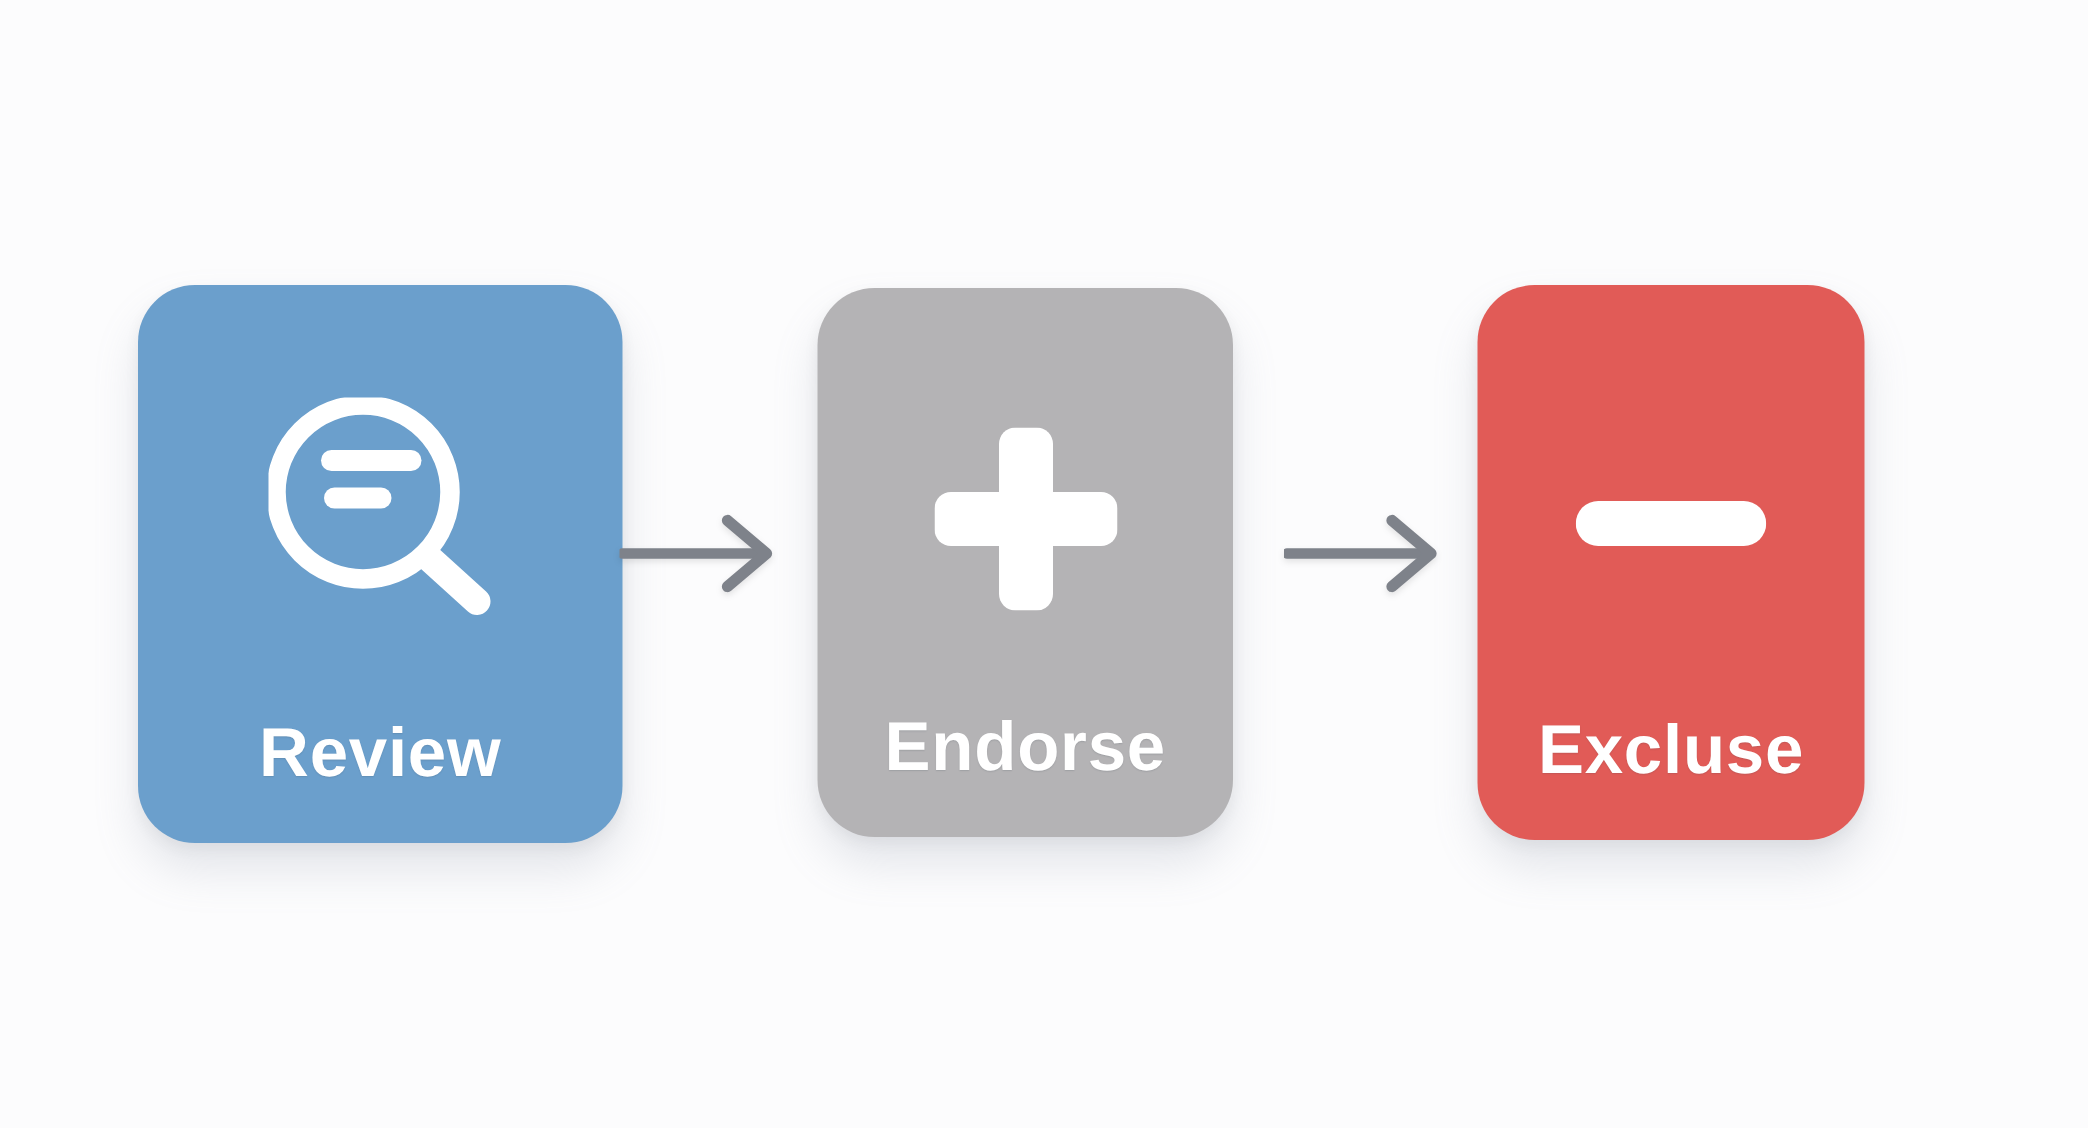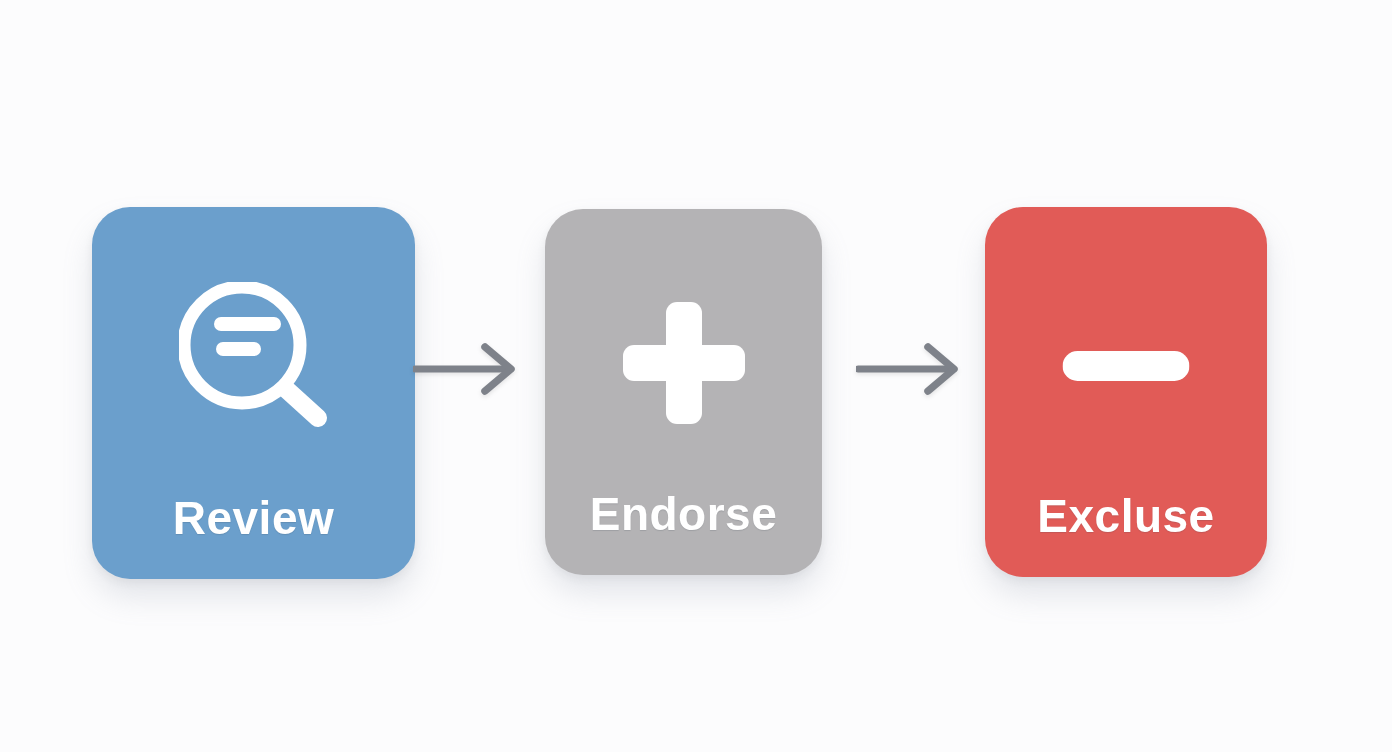--- a/index.html
+++ b/index.html
@@ -12,25 +12,24 @@
     position: relative;
     width: 1392px;
     height: 752px;
     overflow: hidden;
     background: #fcfcfd;
   }
   .card {
     position: absolute;
     border-radius: 38px;
     box-shadow: 0 18px 30px rgba(130, 142, 160, 0.20), 0 4px 10px rgba(0,0,0,0.06);
-    margin-top: 17px;
   }
   .card-review  { left: 92px;  top: 190px; width: 323px; height: 372px; }
   .card-endorse { left: 545px; top: 192px; width: 277px; height: 366px; }
-  .card-excluse { left: 985px; top: 190px; width: 258px; height: 370px; padding-left: 24px; }
+  .card-excluse { left: 985px; top: 190px; width: 258px; height: 370px; }
   .icon-wrap {
     position: absolute;
     left: 50%;
     transform: translate(-50%, -50%);
     display: flex;
     align-items: center;
     justify-content: center;
     color: #ffffff;
   }
   .card-review  .icon-wrap { top: 150px; }

